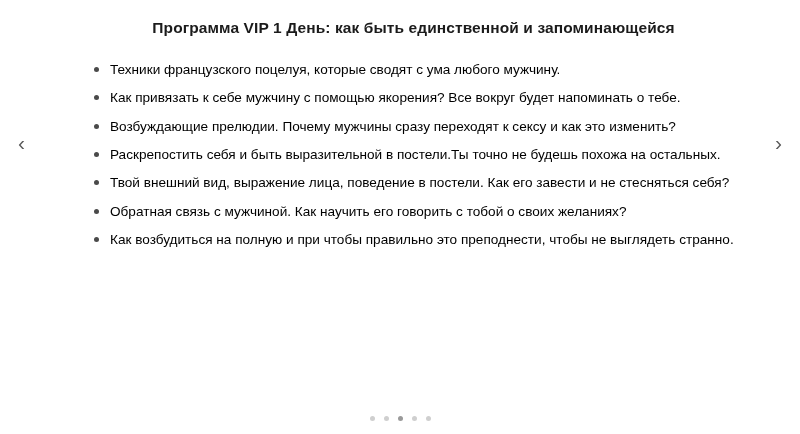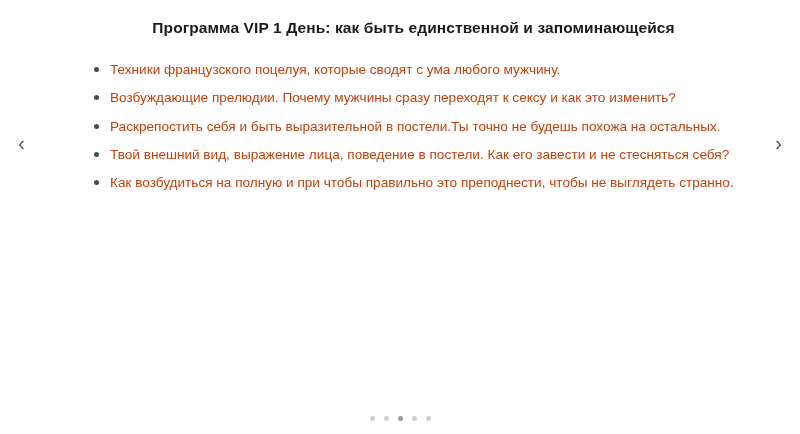--- a/index.html
+++ b/index.html
@@ -36,21 +36,21 @@
     list-style: none;
     margin: 0;
     padding: 0;
   }
   ul.bullet-list li {
     position: relative;
     padding-left: 55px;
     margin-bottom: 9px;
     font-size: 13.6px;
     line-height: 1.42;
-    color: #c2410c;
+    color: #000000;
     max-width: 675px;
   }
   ul.bullet-list li::before {
     content: "";
     position: absolute;
     left: 39px;
     top: 7px;
     width: 5px;
     height: 5px;
     border-radius: 50%;
@@ -93,23 +93,25 @@
 <div class="slide">
 
   <div class="arrow arrow-left">‹</div>
   <div class="arrow arrow-right">›</div>
 
   <div class="slide-title">Программа VIP 1 День: как быть единственной и запоминающейся</div>
 
   <div class="content">
     <ul class="bullet-list">
       <li>Техники французского поцелуя, которые сводят с ума любого мужчину.</li>
+      <li>Как привязать к себе мужчину с помощью якорения? Все вокруг будет напоминать о тебе.</li>
       <li>Возбуждающие прелюдии. Почему мужчины сразу переходят к сексу и как это изменить?</li>
       <li>Раскрепостить себя и быть выразительной в постели.Ты точно не будешь похожа на остальных.</li>
       <li>Твой внешний вид, выражение лица, поведение в постели. Как его завести и не стесняться себя?</li>
+      <li>Обратная связь с мужчиной. Как научить его говорить с тобой о своих желаниях?</li>
       <li>Как возбудиться на полную и при чтобы правильно это преподнести, чтобы не выглядеть странно.</li>
     </ul>
   </div>
 
   <div class="dots">
     <span class="dot"></span>
     <span class="dot"></span>
     <span class="dot active"></span>
     <span class="dot"></span>
     <span class="dot"></span>

